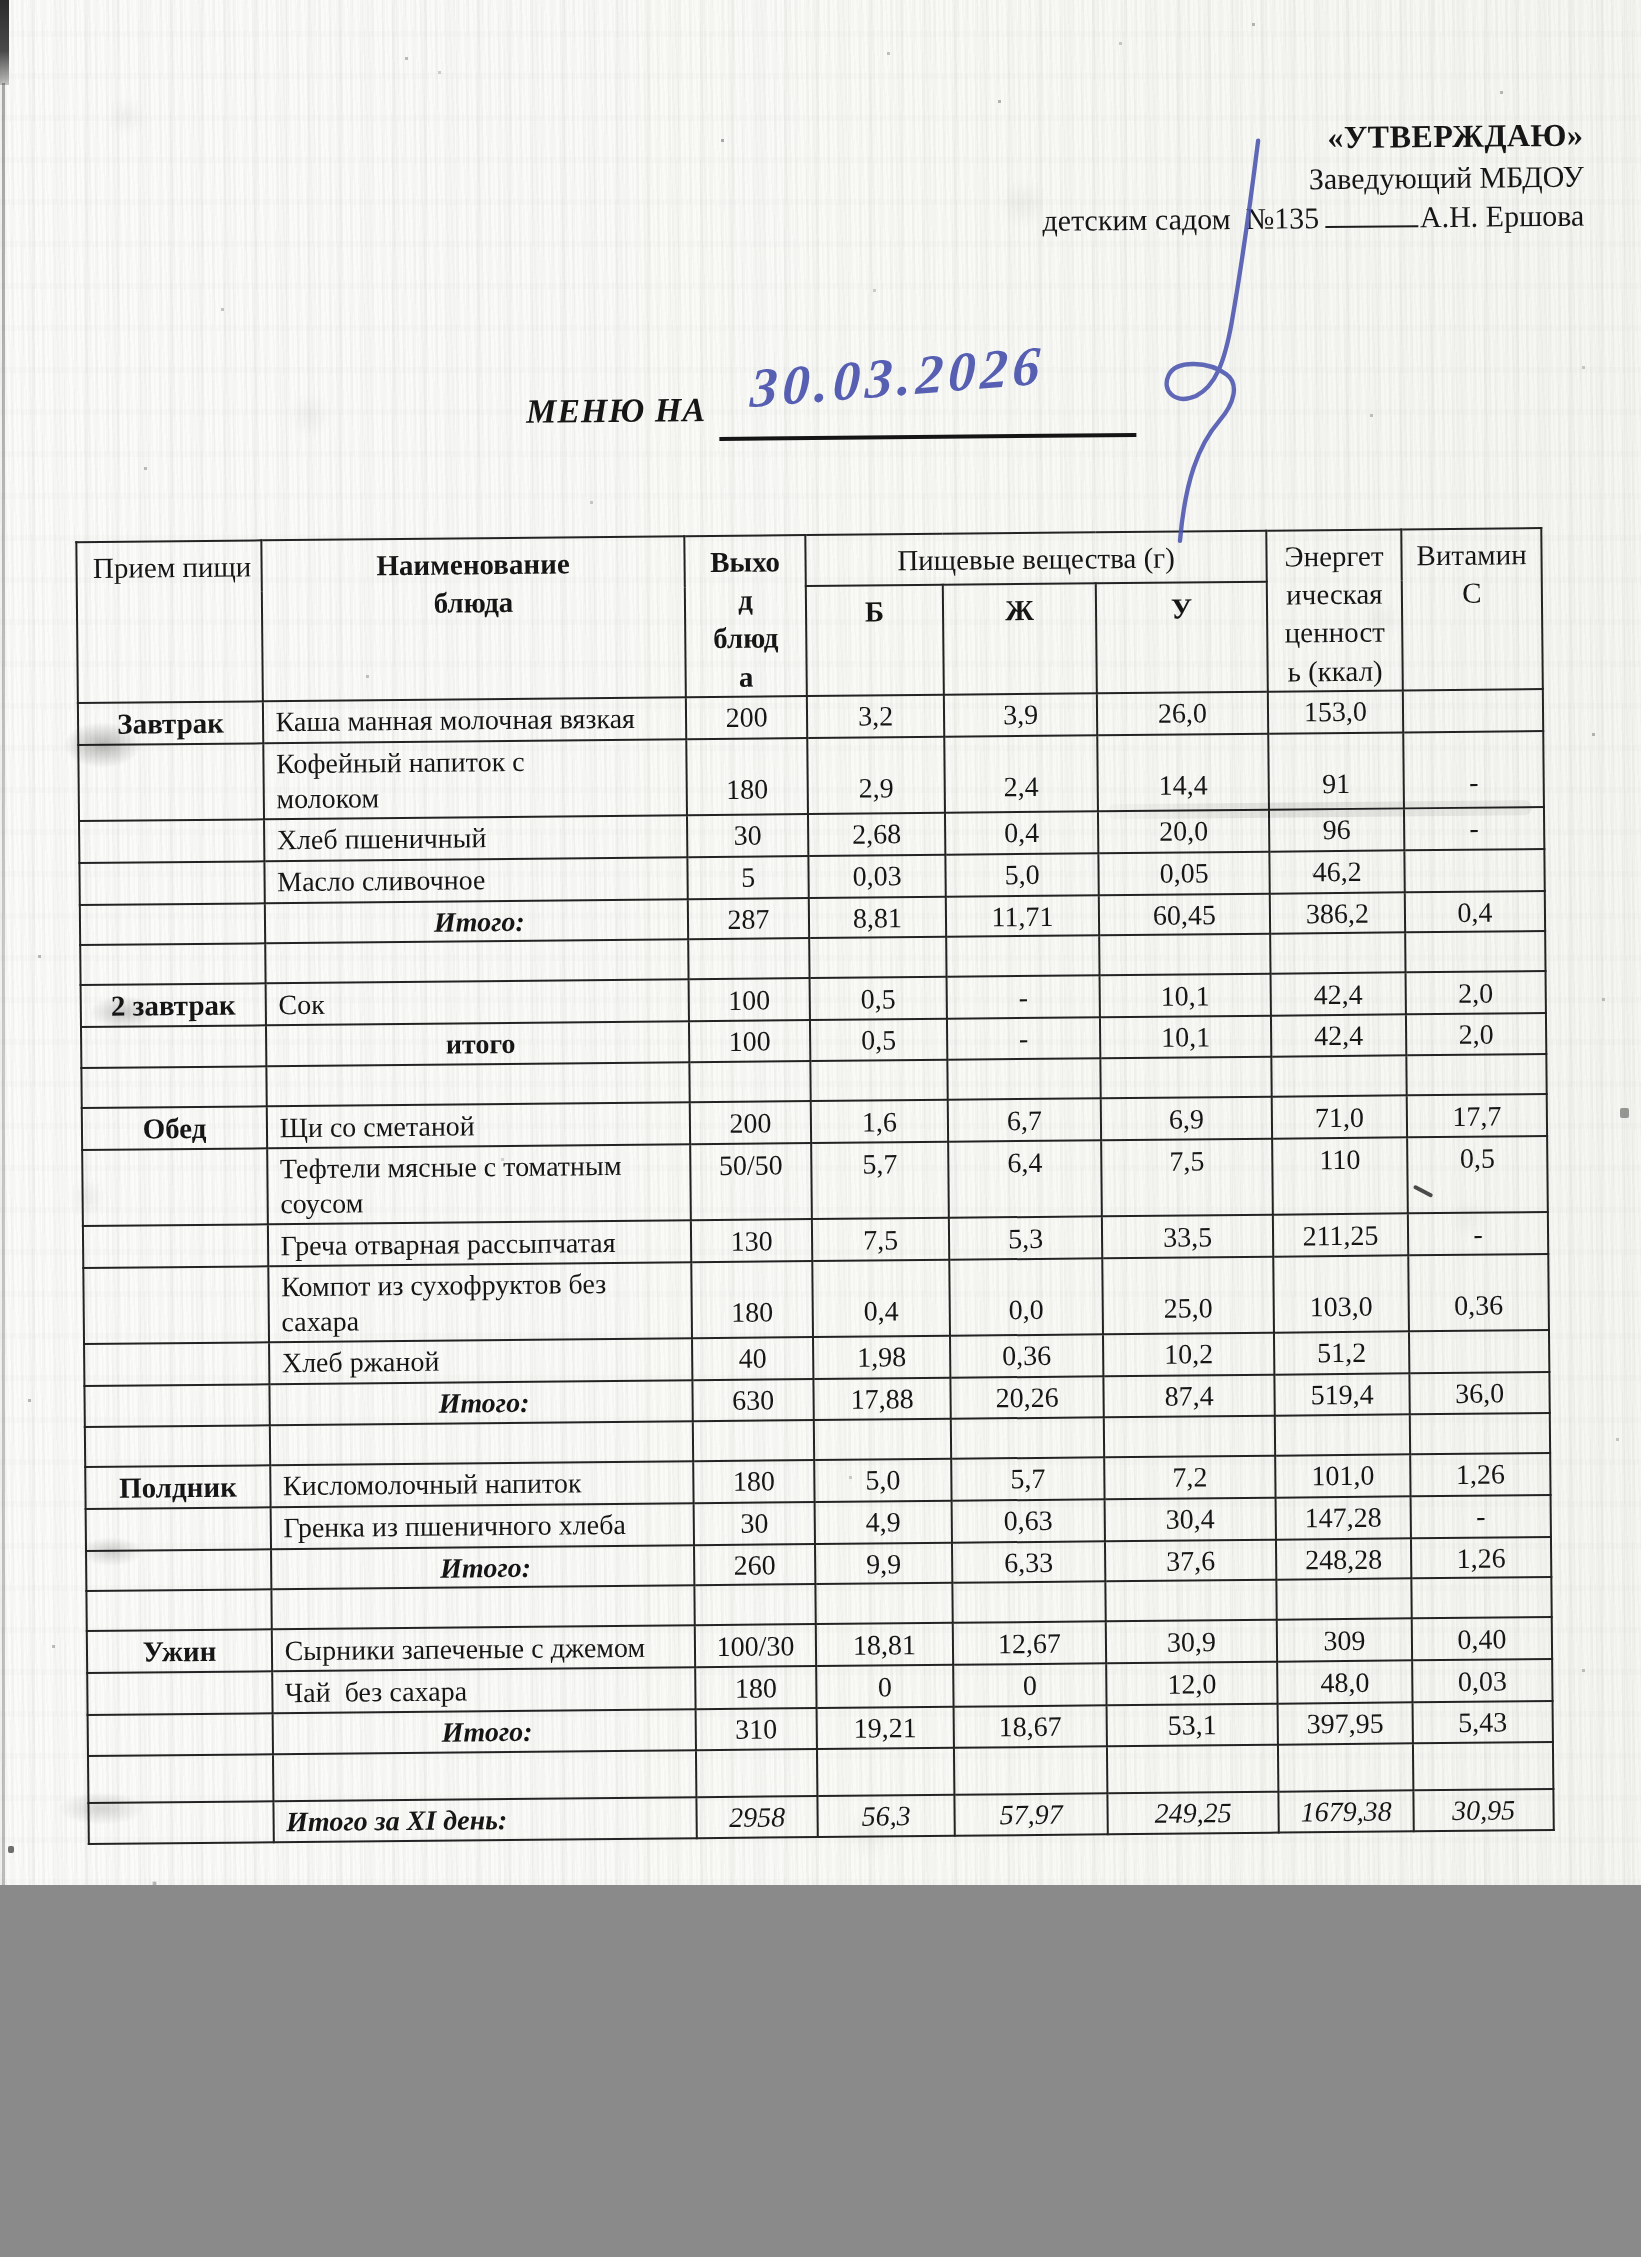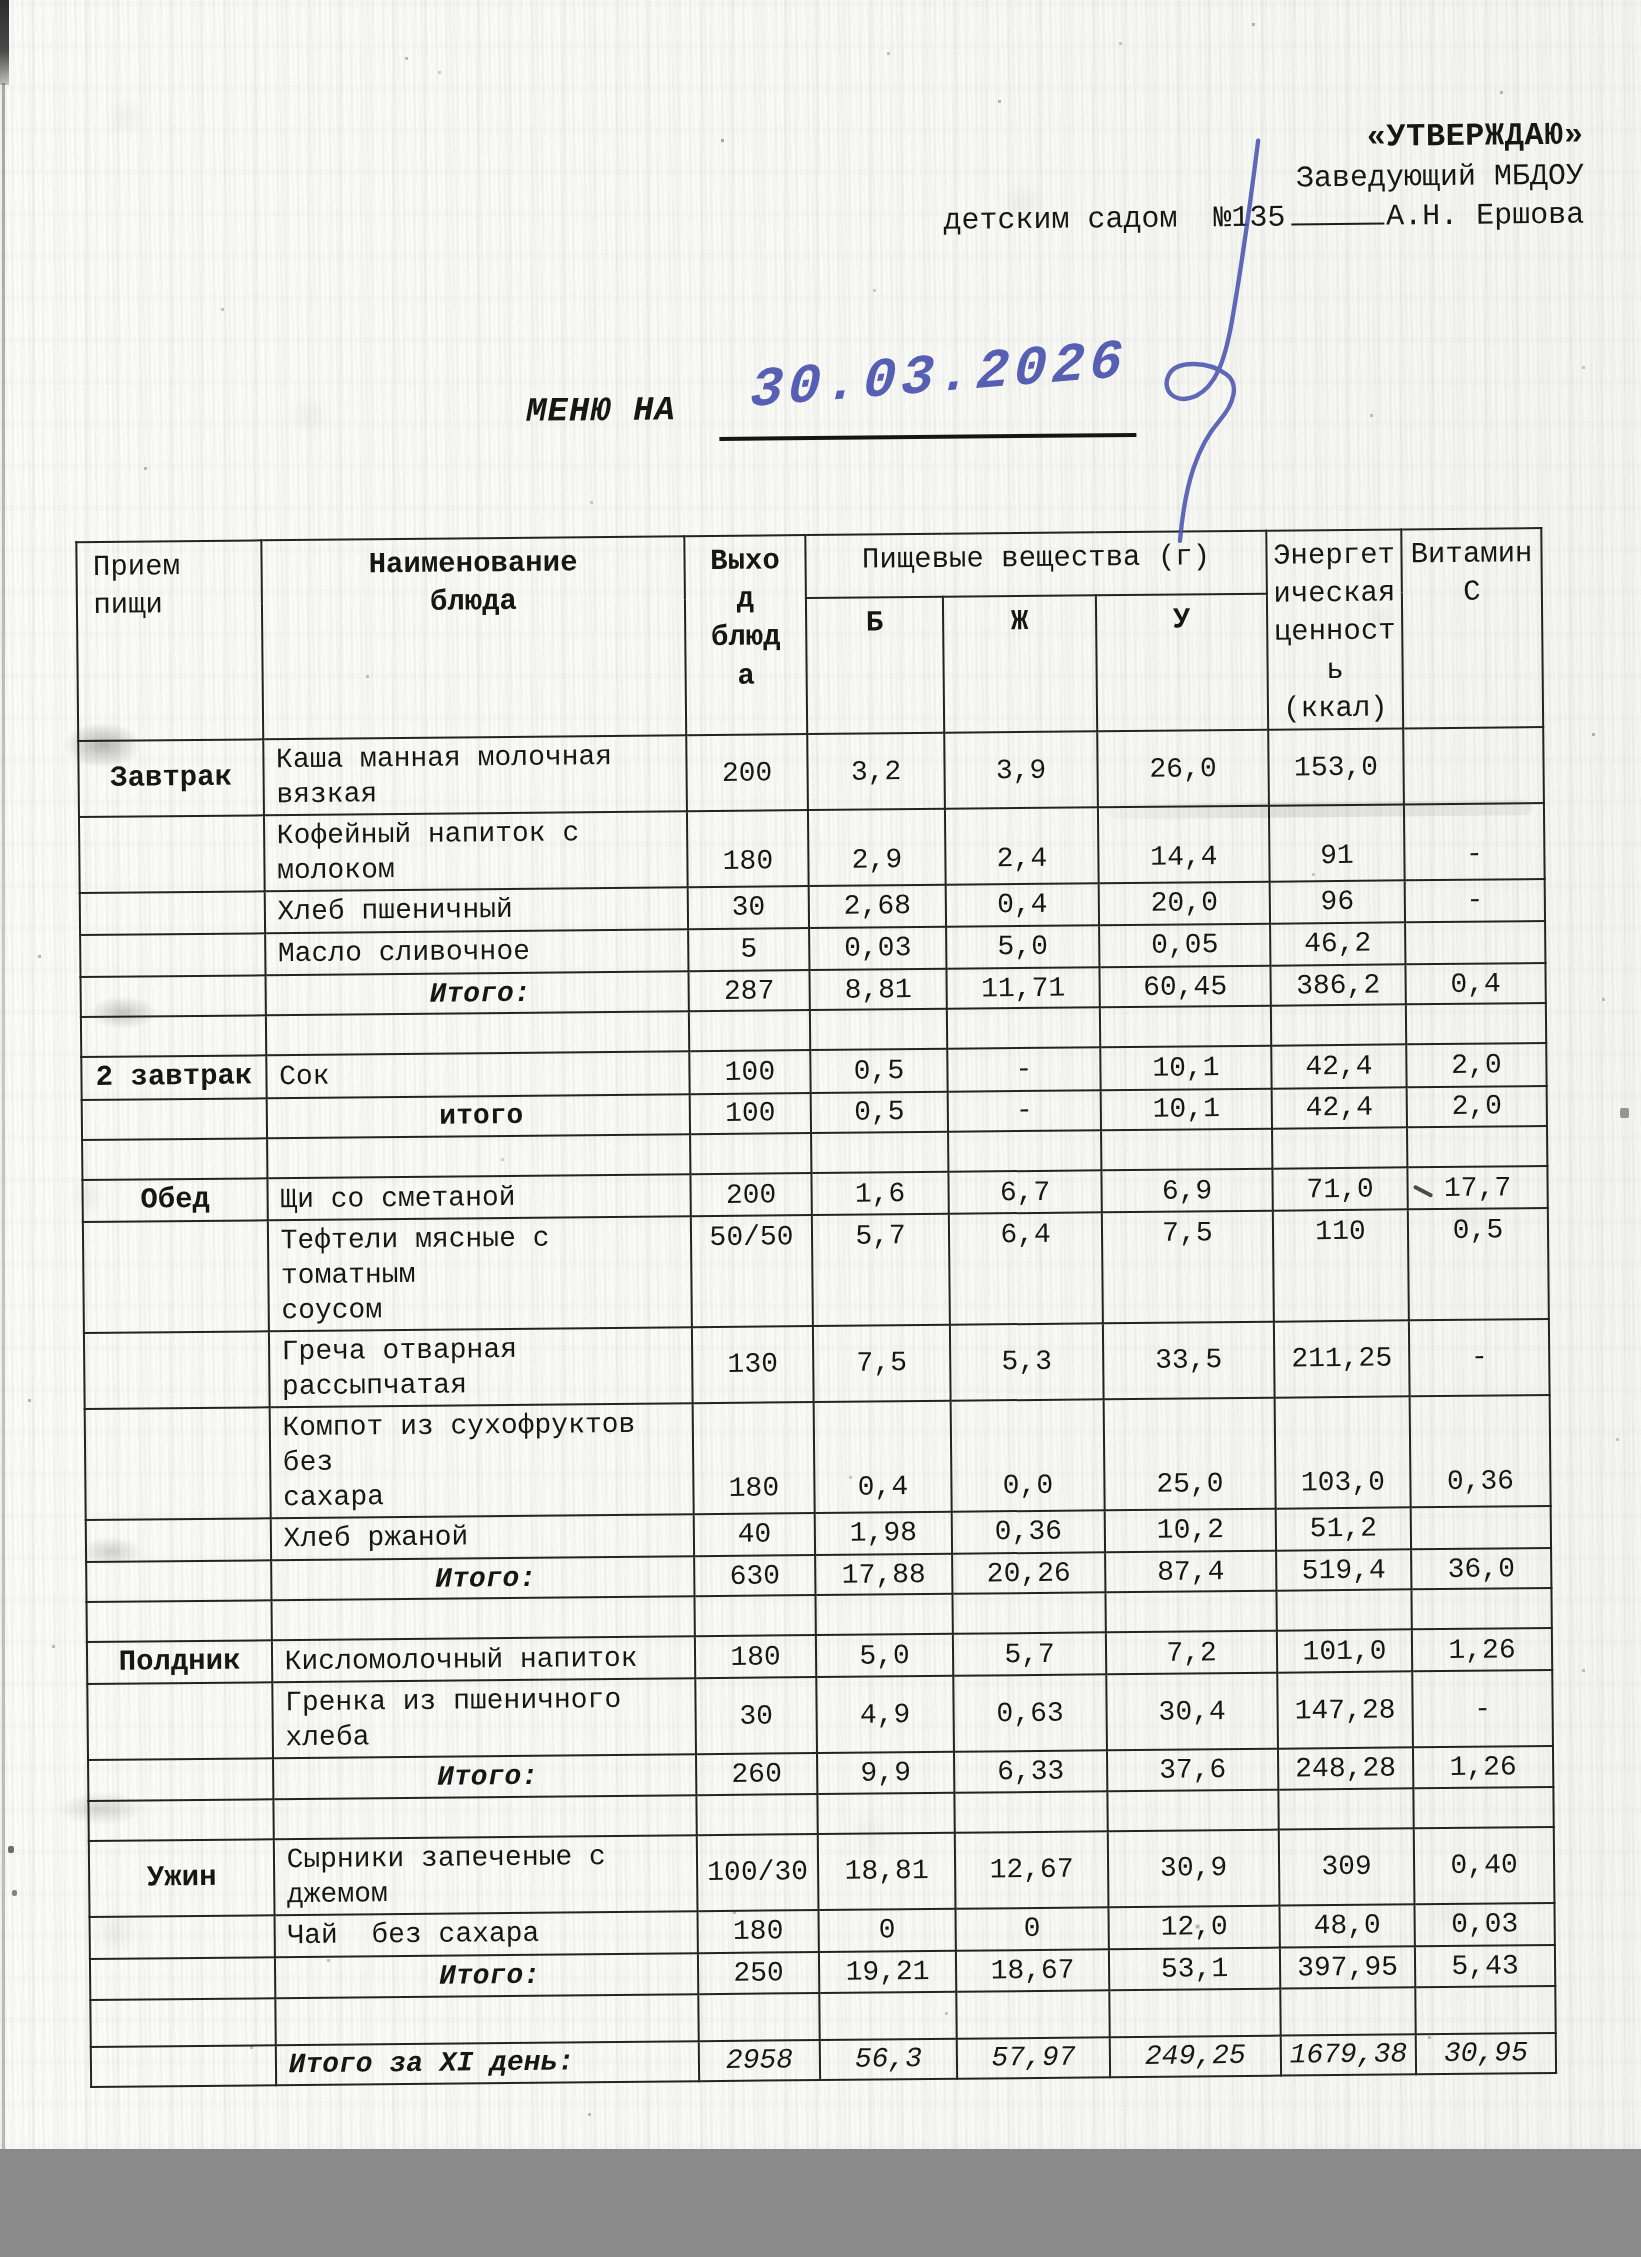--- a/index.html
+++ b/index.html
@@ -1,18 +1,18 @@
 <!DOCTYPE html>
 <html><head>
 <meta charset="utf-8">
 <style>
   html,body{margin:0;padding:0;background:#8a8a8a;}
   .sheet{
-    position:relative; width:1641px; height:2149px; overflow:hidden;
-    font-family:Liberation Mono, monospace; color:#161616;
+    position:relative; width:1641px; height:1885px; overflow:hidden;
+    font-family:Liberation Serif, serif; color:#161616;
     background:
       repeating-linear-gradient(90deg, rgba(70,70,70,0.030) 0 2.9px, rgba(0,0,0,0) 2.9px 10.6px),
       repeating-linear-gradient(90deg, rgba(60,60,60,0.022) 0 6.8px, rgba(0,0,0,0) 6.8px 28px),
       repeating-linear-gradient(88deg, rgba(0,0,0,0.014) 0 1.9px, rgba(0,0,0,0) 1.9px 4.8px),
       repeating-linear-gradient(0deg, rgba(0,0,0,0.010) 0 5.8px, rgba(0,0,0,0) 5.8px 42px),
       linear-gradient(90deg,#fbfbf9 0%,#f9f9f6 55%,#f5f5f1 100%);
   }
   .content{position:absolute;left:0;top:0;width:1641px;height:2257px;transform:rotate(-0.55deg);transform-origin:50% 50%;}
 
   
@@ -365,21 +365,21 @@
             <td class="num">180</td>
             <td class="num">0</td>
             <td class="num">0</td>
             <td class="num">12,0</td>
             <td class="num">48,0</td>
             <td class="num vit">0,03</td>
           </tr>
           <tr class="r-total">
             <td class="meal"></td>
             <td class="dish">Итого:</td>
-            <td class="num">250</td>
+            <td class="num">310</td>
             <td class="num">19,21</td>
             <td class="num">18,67</td>
             <td class="num">53,1</td>
             <td class="num">397,95</td>
             <td class="num vit">5,43</td>
           </tr>
           <tr class="r-spacer-lg">
             <td class="meal"></td>
             <td class="dish"></td>
             <td class="num"></td>

